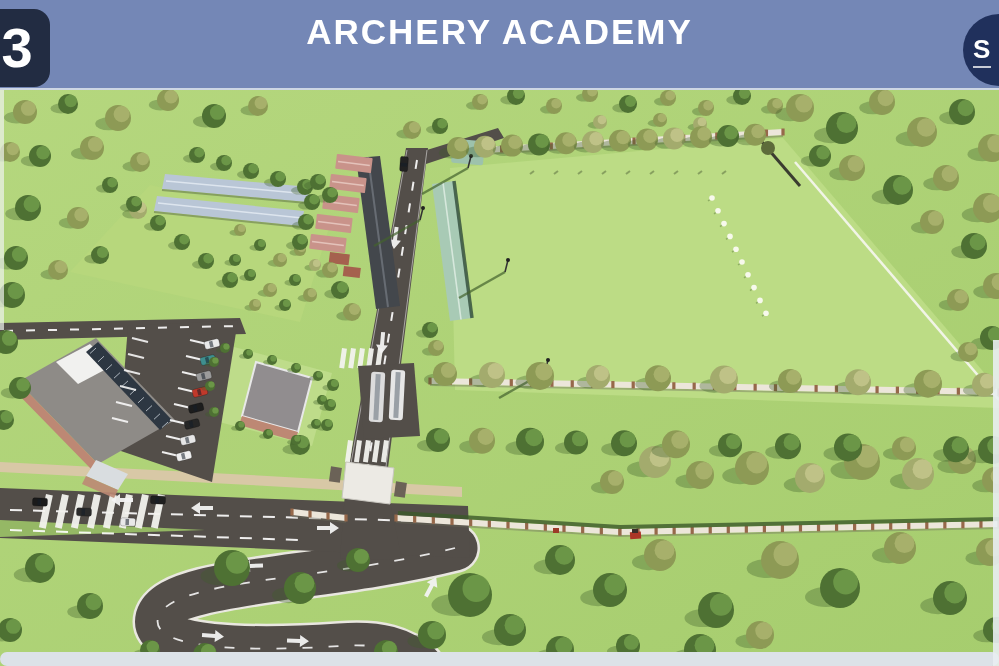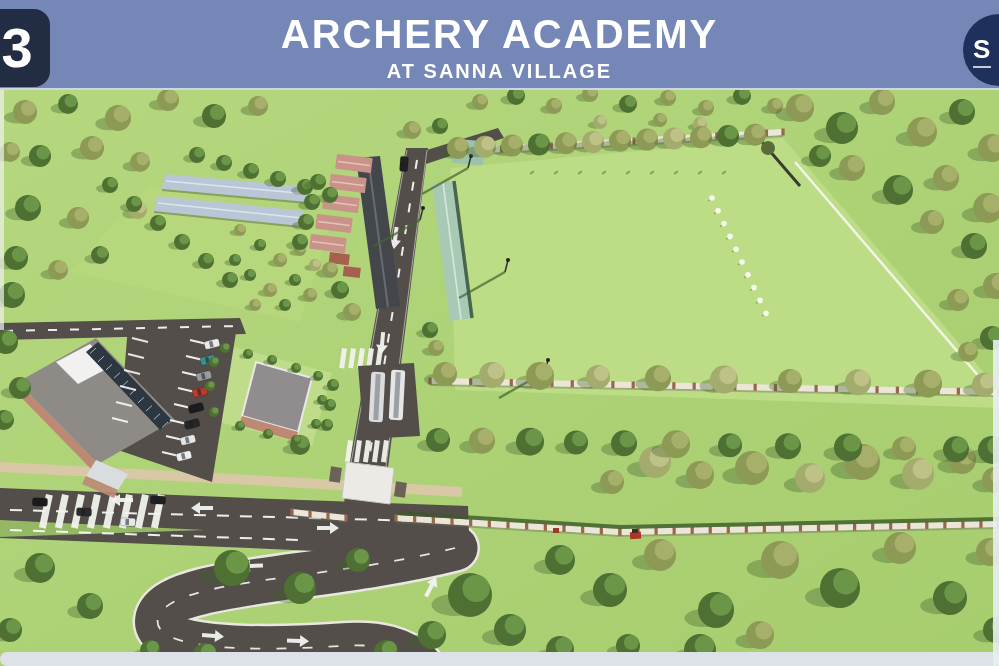--- a/index.html
+++ b/index.html
@@ -5,21 +5,21 @@
   html,body{margin:0;padding:0;background:#ffffff;}
   #frame{position:relative;width:999px;height:666px;overflow:hidden;background:#fff;
          font-family:"Liberation Sans",sans-serif;}
   
   #header{position:absolute;left:0;top:0;width:999px;height:90px;
           background:var(--header_blue);border-bottom:2px solid #cdd6e4;box-sizing:border-box;}
   #badge{position:absolute;left:-16px;top:9px;width:66px;height:78px;border-radius:16px;
          background:var(--badge_navy);color:var(--text_white);
          font-size:56px;font-weight:bold;line-height:78px;text-align:center;}
   #titles{position:absolute;left:0;top:0;width:100%;text-align:center;color:var(--text_white);}
-  #title{margin:12px 0 0 0;font-size:40px;font-weight:bold;letter-spacing:2px;}
+  #title{margin:12px 0 0 0;font-size:35px;font-weight:bold;letter-spacing:2px;}
   #subtitle{margin:3px 0 0 0;font-size:20px;font-weight:bold;letter-spacing:2px;}
   #logo{position:absolute;right:-36px;top:14px;width:72px;height:72px;border-radius:50%;
         background:var(--logo_navy);color:var(--text_white);box-sizing:border-box;
         padding:20px 0 0 10px;font-size:26px;font-weight:bold;}
   #logo .bar{display:block;width:18px;height:2px;background:rgba(255,255,255,.75);margin-top:1px;}
   
   #scene{position:absolute;left:0;top:90px;width:999px;height:576px;display:block;}
 </style>
 </head>
 <body>
@@ -877,18 +877,17 @@
         <rect x="0" y="562" width="999" height="14" rx="7" fill="#dce2e8"></rect>
         <rect x="993" y="250" width="6" height="326" fill="#e9eef2" opacity="0.9"></rect>
         <rect x="0" y="0" width="4" height="240" fill="#eef2ee" opacity="0.7"></rect>
       </g>
     </svg>
 
   <div id="header">
     <div id="badge">3</div>
     <div id="titles">
       <div id="title">ARCHERY ACADEMY</div>
-      <div id="subtitle">AT SANNA VILLAGE</div>
     </div>
     <div id="logo"><span>S</span><span class="bar"></span></div>
   </div>
 
 </div>
 
 </body></html>

